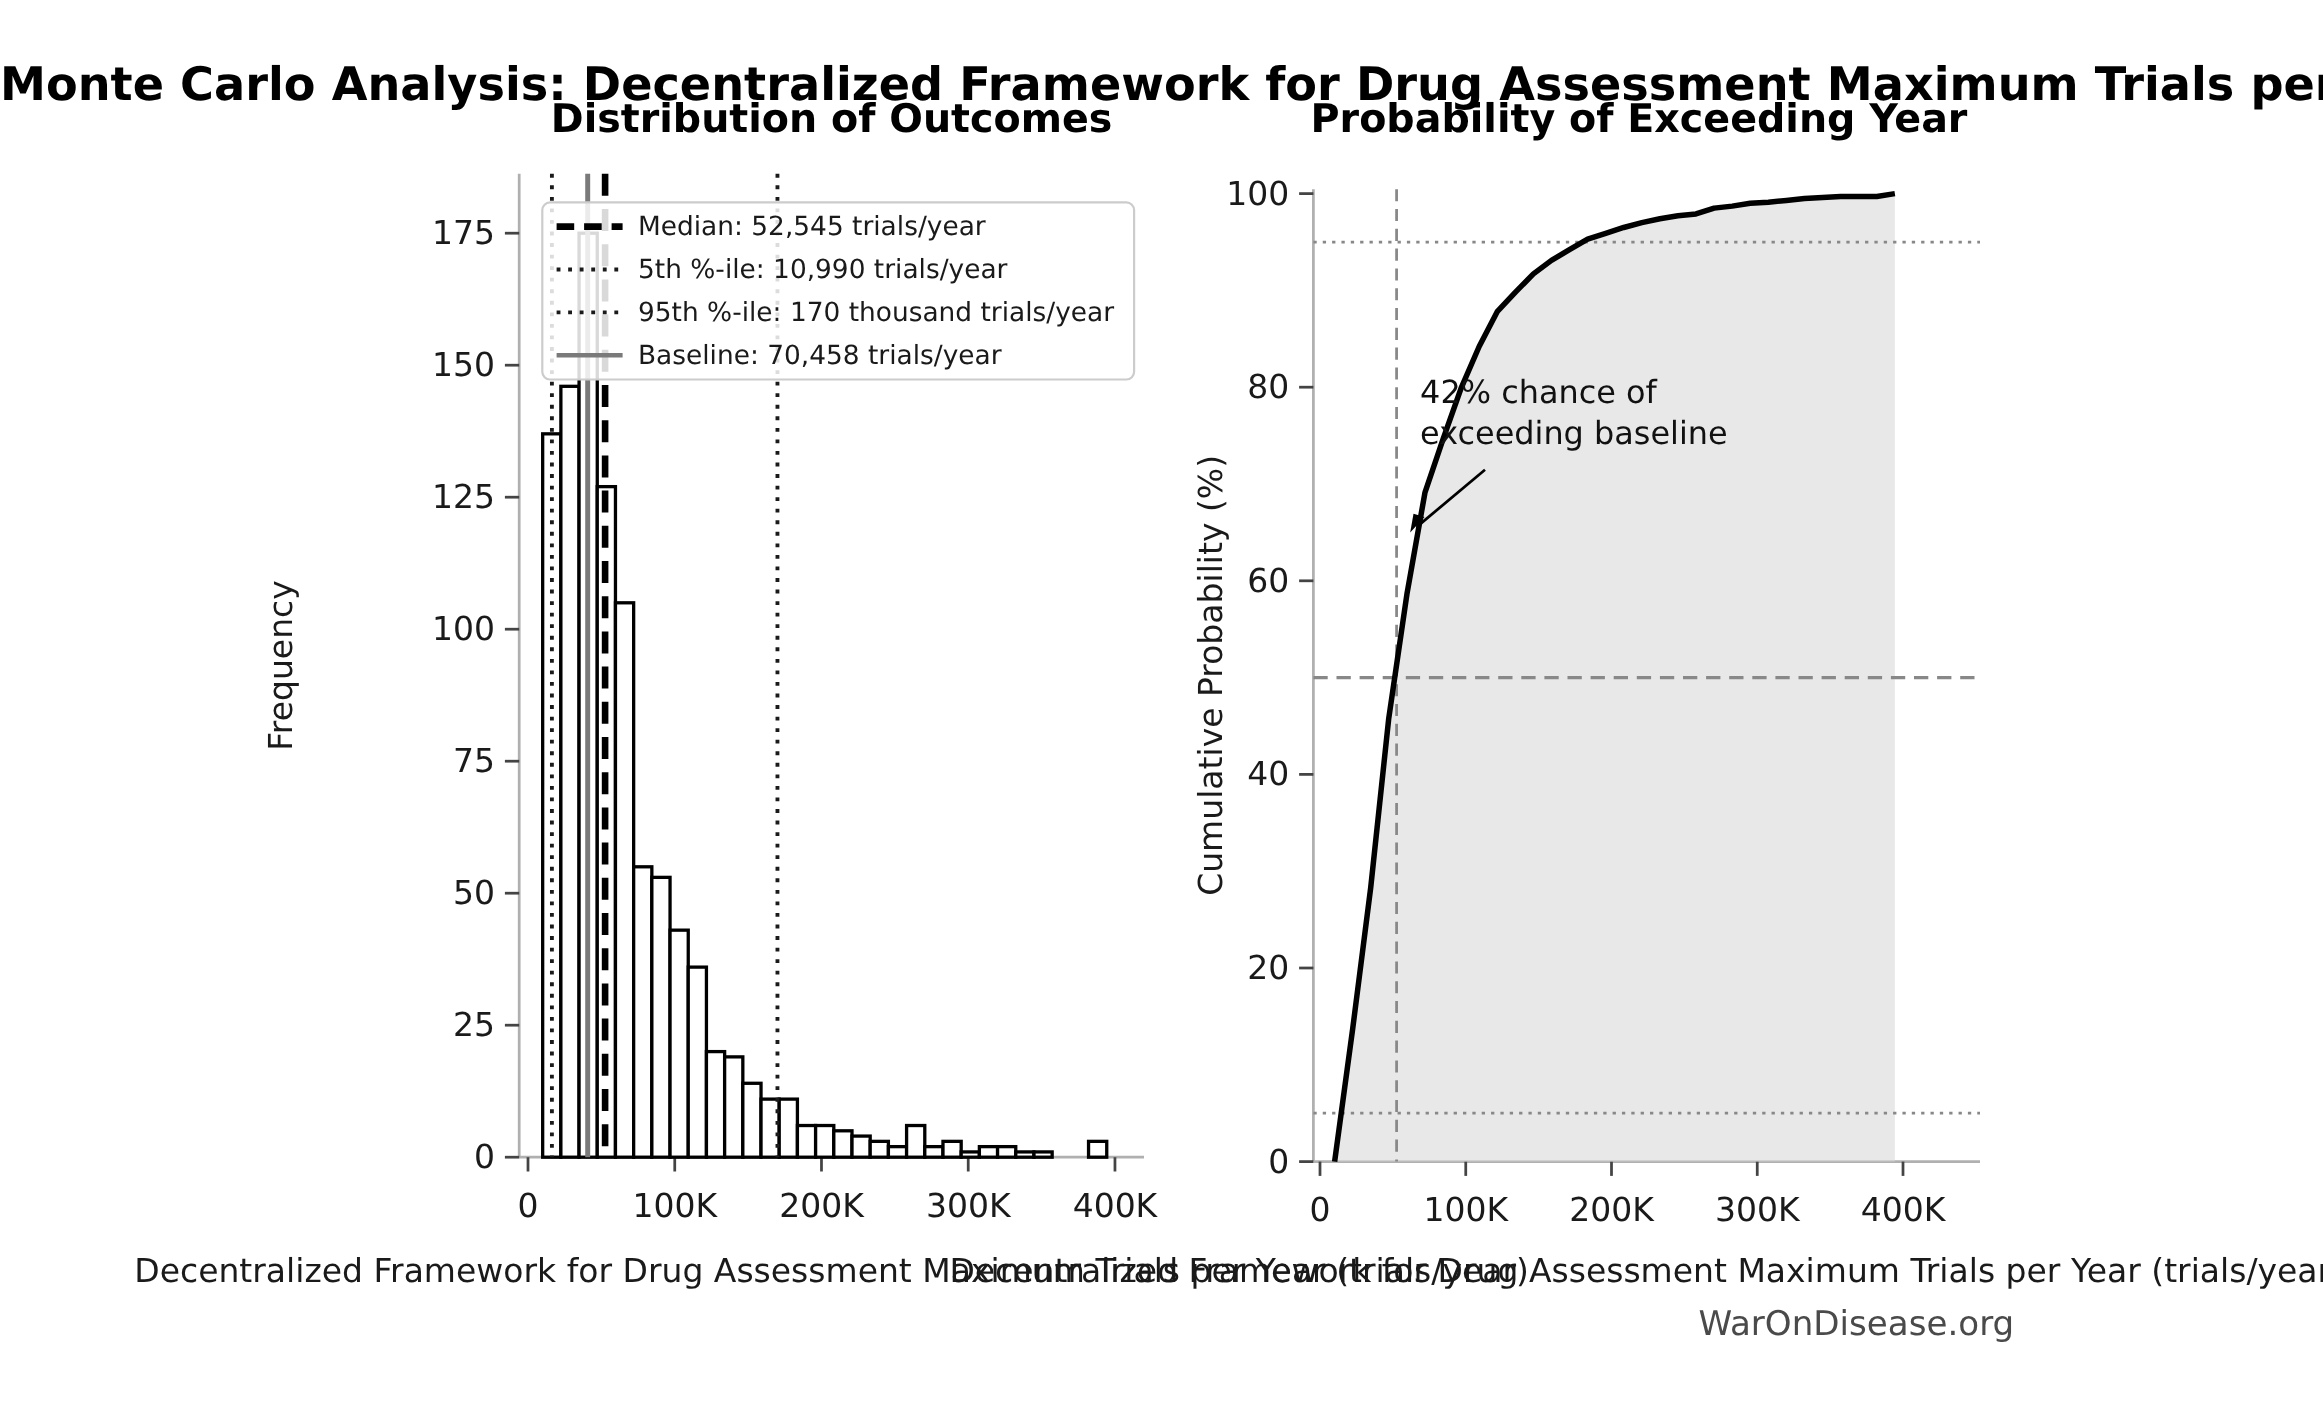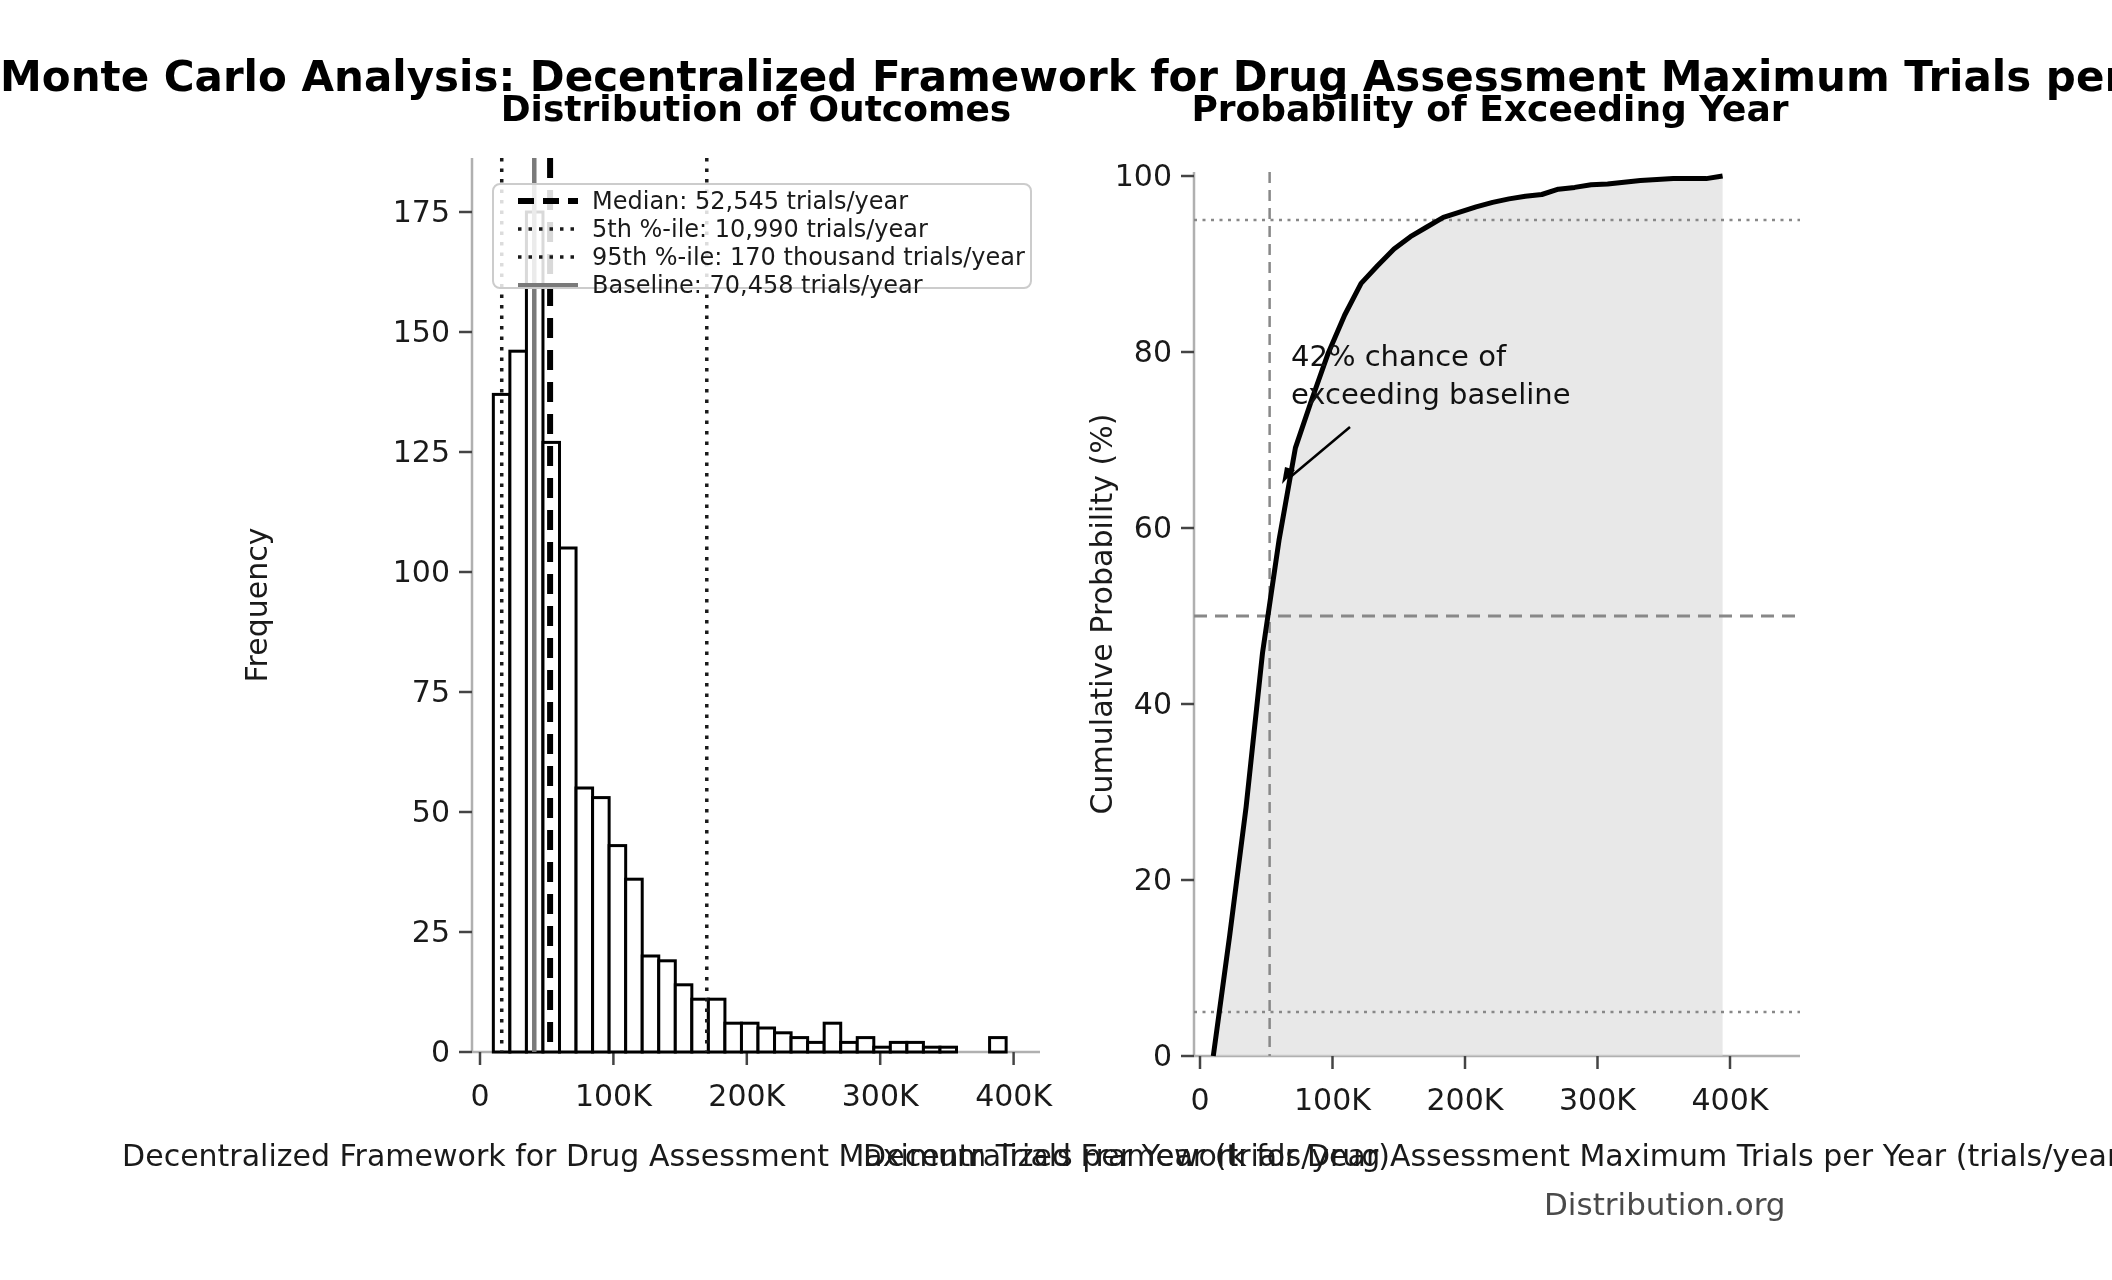--- a/index.html
+++ b/index.html
@@ -26,25 +26,25 @@
   .ylabel.left{left:256px;top:605px;}
   .ylabel.right{left:1101px;top:614px;}
   .xlabel{
     font-size:30px;color:#1a1a1a;white-space:nowrap;transform:translateX(-50%);
     top:1138px;
   }
   .xlabel.left{left:756px;}
   .xlabel.right{left:1497px;}
   #plot-svg{left:0;top:0;}
   .legend{
-    left:492px;top:183px;width:540px;height:106px;
+    left:492px;top:183px;width:540px;height:163px;
     background:rgba(255,255,255,0.85);
     border:2px solid #cccccc;border-radius:8px;
     display:flex;flex-direction:column;justify-content:space-around;
-    padding:2px 22px;box-sizing:border-box;
+    padding:2px 10px;box-sizing:border-box;
   }
   .legend-row{display:flex;align-items:center;height:36px;}
   .legend-sample{width:64px;height:16px;margin-right:12px;flex:0 0 auto;}
   .legend-label{font-size:24px;color:#1a1a1a;white-space:nowrap;}
   .annotation{
     left:1291px;top:337px;font-size:29px;color:#111;line-height:38px;white-space:nowrap;
   }
   .watermark{
     left:1544px;top:1186px;font-size:31px;color:#4a4a4a;white-space:nowrap;
   }
@@ -183,13 +183,13 @@
     </svg>
     <span class="legend-label">Baseline: 70,458 trials/year</span>
   </div>
 </div>
 
 <div class="abs annotation">
   <div>42% chance of</div>
   <div>exceeding baseline</div>
 </div>
 
-<div class="abs watermark">Distribution.org</div>
+<div class="abs watermark">WarOnDisease.org</div>
 
 </body></html>

